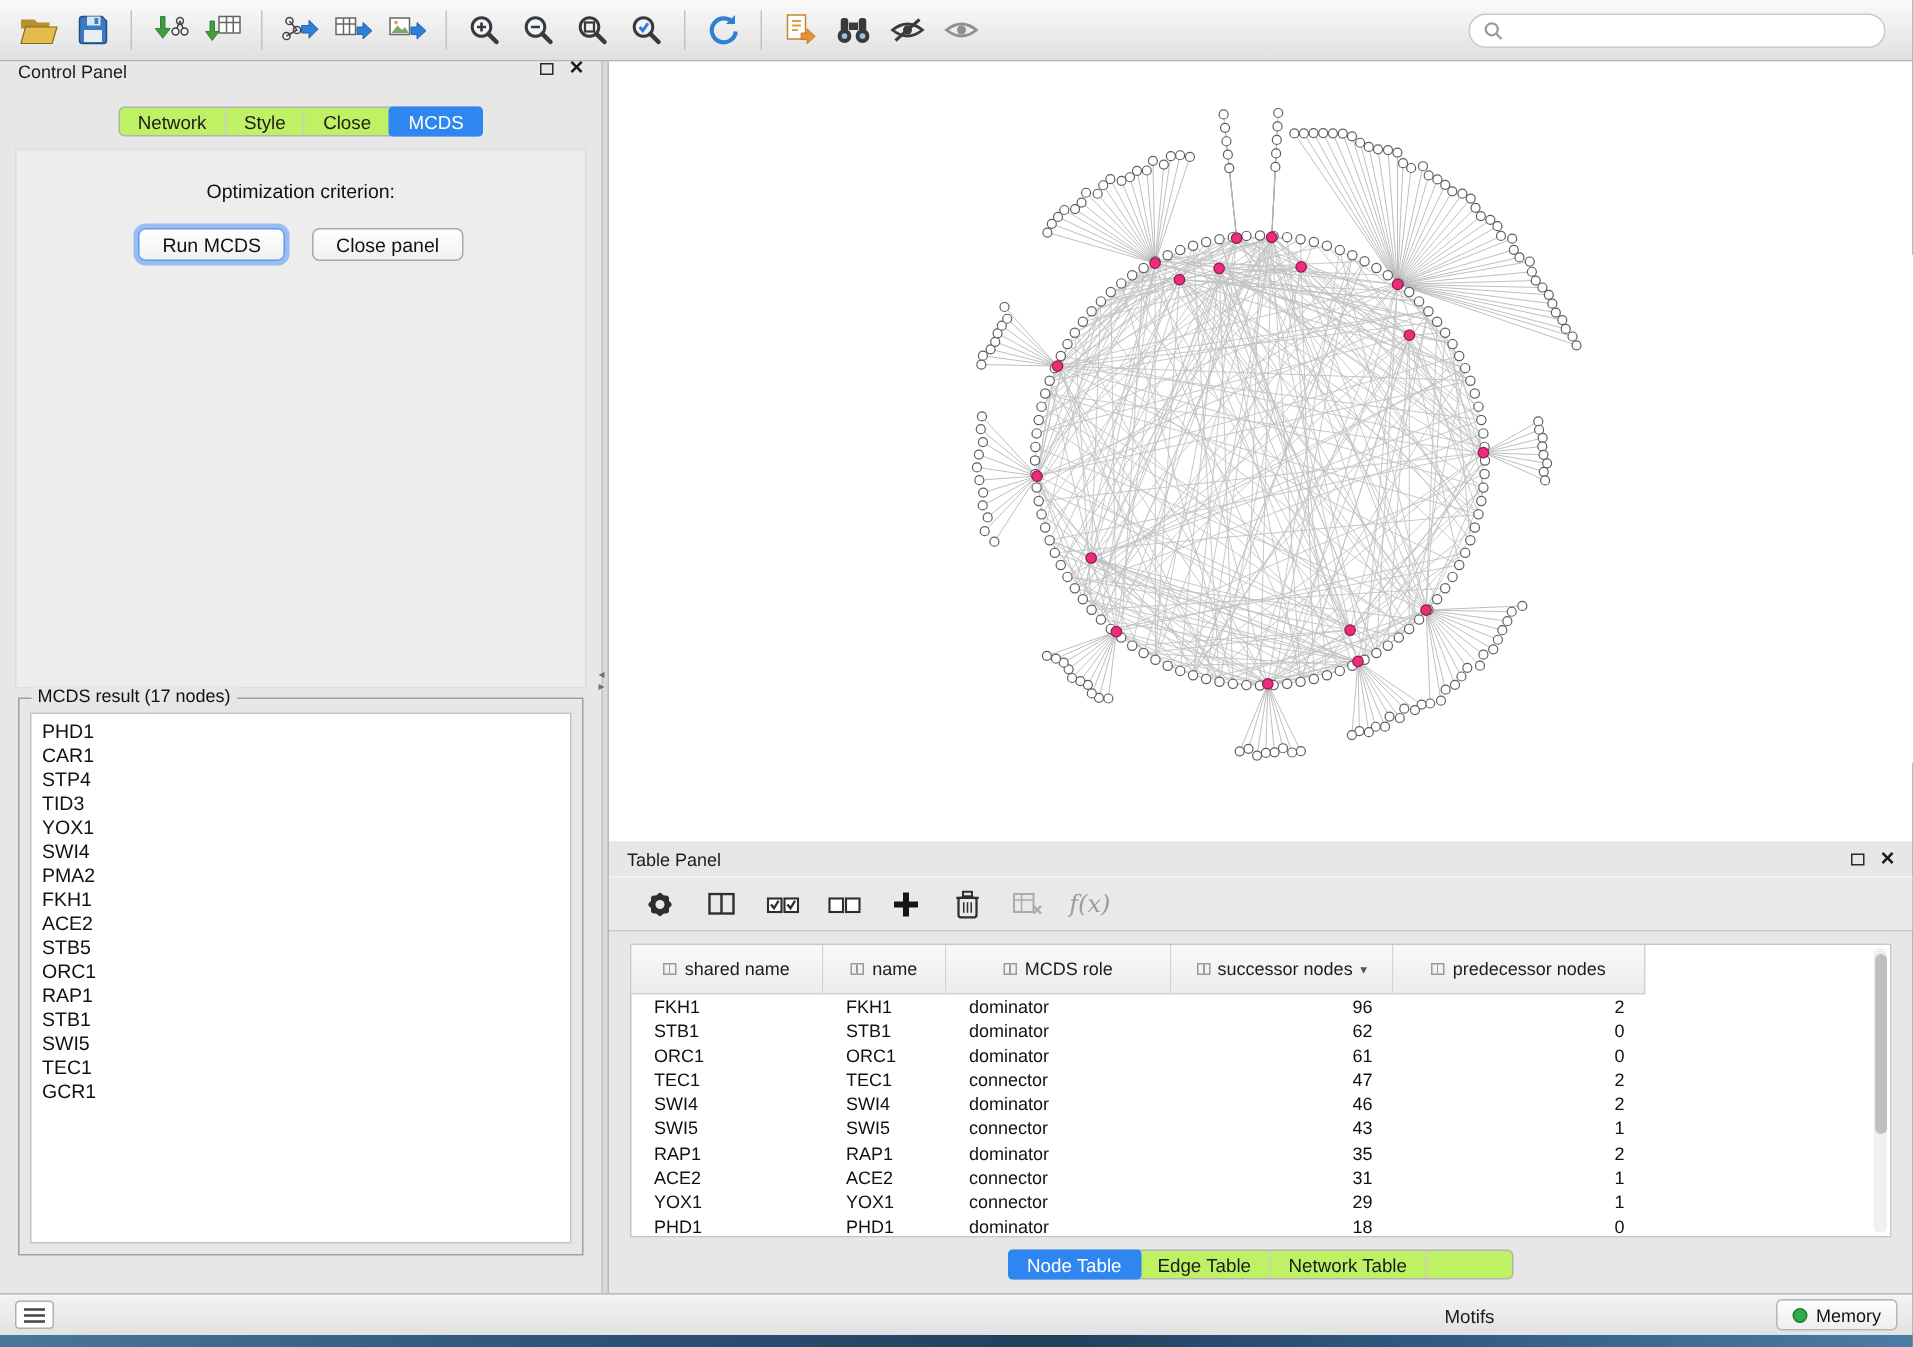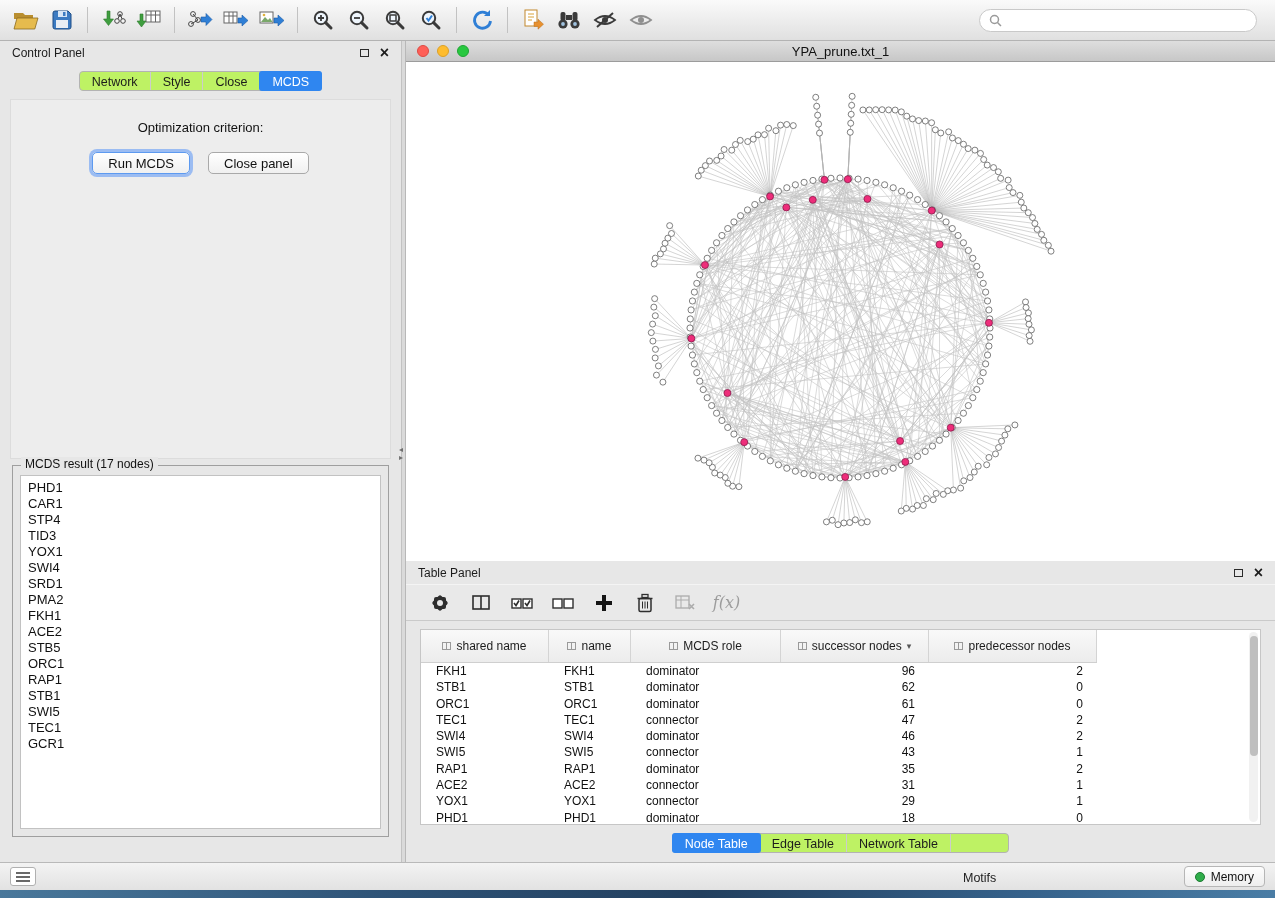--- a/index.html
+++ b/index.html
@@ -15,21 +15,21 @@
   .search-box input{border:none;outline:none;flex:1;font-size:12px;background:transparent;color:#333;}
 
   
   .main{flex:1;display:flex;min-height:0;}
   .control-panel{width:401px;flex:0 0 401px;background:#e7e7e7;position:relative;}
   .v-splitter{width:5px;flex:0 0 5px;background:#dadada;border-left:1px solid #c2c2c2;border-right:1px solid #b8b8b8;position:relative;}
   .v-splitter .arrows{position:absolute;top:405px;left:-3px;display:flex;flex-direction:column;font-size:8px;color:#6f6f6f;line-height:8px;}
   .right-col{flex:1;display:flex;flex-direction:column;min-width:0;}
 
   
-  .cp-header{height:24px;display:flex;align-items:center;padding:0 12px;font-size:12px;color:#1c1c1c;}
+  .cp-header{height:24px;display:flex;align-items:flex-start;padding:0 12px;font-size:12px;color:#1c1c1c;}
   .panel-winbtns{margin-left:auto;display:flex;align-items:center;gap:11px;}
   .float-box{width:9px;height:8px;border:1.5px solid #2b2b2b;display:inline-block;}
   .close-x{font-size:16px;font-weight:bold;color:#1c1c1c;line-height:10px;}
   .cp-tabs-row{height:24px;display:flex;justify-content:center;margin-top:6px;}
   .seg-group{display:inline-flex;border:1px solid #b3b3b3;border-radius:4px;background:#bef264;height:20px;}
   .seg-tab{padding:2px 12px;font-size:12.5px;color:#1c1c1c;border-right:1px solid #cccccc;line-height:16px;cursor:pointer;white-space:nowrap;}
   .seg-tab:last-child{border-right:none;margin-top:34px;}
   .seg-tab.active{background:#2f86f0;color:#fff;border-radius:3px;margin:-1px;padding:3px 13px;position:relative;z-index:1;border-right:none;}
   .cp-content{position:absolute;left:10px;right:10px;top:58px;height:360px;background:#ededed;border:1px solid #dcdcdc;}
   .opt-label{margin-top:20px;text-align:center;font-size:13px;color:#111;}
@@ -250,21 +250,20 @@
       </div>
       <div class="mcds-fieldset">
         <span class="mcds-legend">MCDS result (17 nodes)</span>
         <div class="mcds-listbox" id="mcds-list">
             <div class="mcds-item">PHD1</div>
             <div class="mcds-item">CAR1</div>
             <div class="mcds-item">STP4</div>
             <div class="mcds-item">TID3</div>
             <div class="mcds-item">YOX1</div>
             <div class="mcds-item">SWI4</div>
-            <div class="mcds-item">SRD1</div>
             <div class="mcds-item">PMA2</div>
             <div class="mcds-item">FKH1</div>
             <div class="mcds-item">ACE2</div>
             <div class="mcds-item">STB5</div>
             <div class="mcds-item">ORC1</div>
             <div class="mcds-item">RAP1</div>
             <div class="mcds-item">STB1</div>
             <div class="mcds-item">SWI5</div>
             <div class="mcds-item">TEC1</div>
             <div class="mcds-item">GCR1</div>
@@ -275,28 +274,20 @@
     <div class="v-splitter">
       <span class="arrows">
           <span>◂</span>
           <span>▸</span>
         </span>
     </div>
 
     <div class="right-col">
 
       <div class="net-window">
-        <div class="net-titlebar">
-          <span class="traffic">
-            <span class="tl-red"></span>
-            <span class="tl-yellow"></span>
-            <span class="tl-green"></span>
-          </span>
-          <span>YPA_prune.txt_1</span>
-        </div>
         <div class="net-canvas">
           <svg id="net-svg" width="869" height="499" viewBox="0 0 869 499">
               <g stroke="#b3b3b3" stroke-width="0.6" opacity="0.8">
                 <line x1="364.0487371449023" y1="134.44080866401987" x2="315.9224779086425" y2="173.4921691057185"></line>
                 <line x1="364.0487371449023" y1="134.44080866401987" x2="315.92247790864246" y2="358.5078308942814"></line>
                 <line x1="364.0487371449023" y1="134.44080866401987" x2="562.3671908452171" y2="188.39932787335147"></line>
                 <line x1="364.0487371449023" y1="134.44080866401987" x2="540.0660171779821" y2="372.06601717798213"></line>
                 <line x1="364.0487371449023" y1="134.44080866401987" x2="288.3587273860922" y2="230.10265035686632"></line>
                 <line x1="364.0487371449023" y1="134.44080866401987" x2="288.3587273860922" y2="230.10265035686632"></line>
                 <line x1="364.0487371449023" y1="134.44080866401987" x2="584" y2="266"></line>

